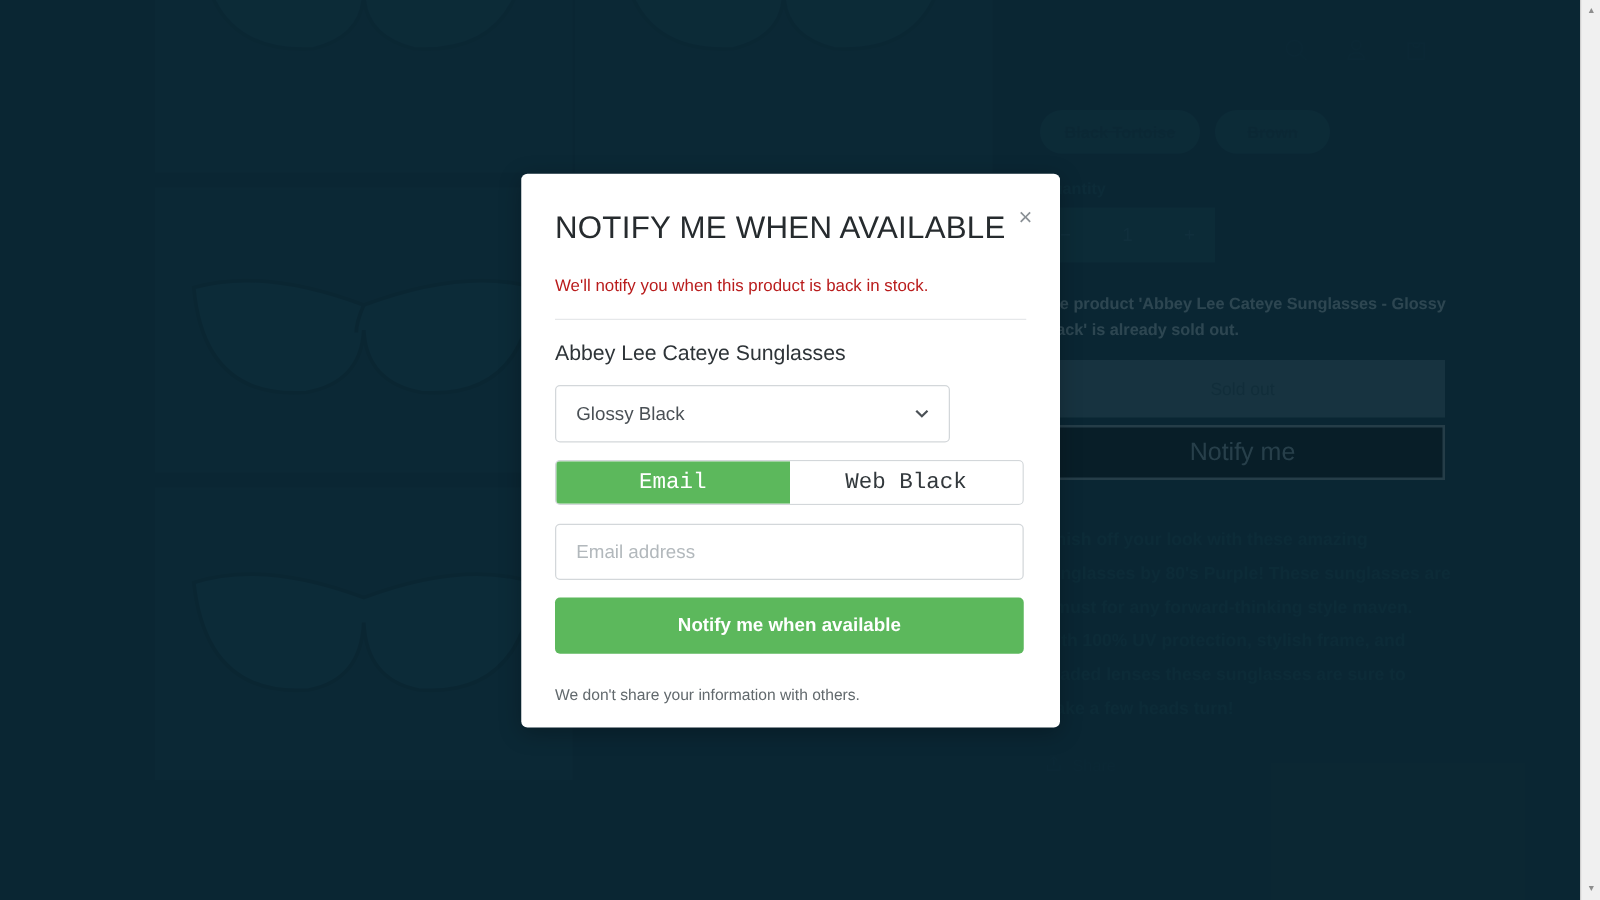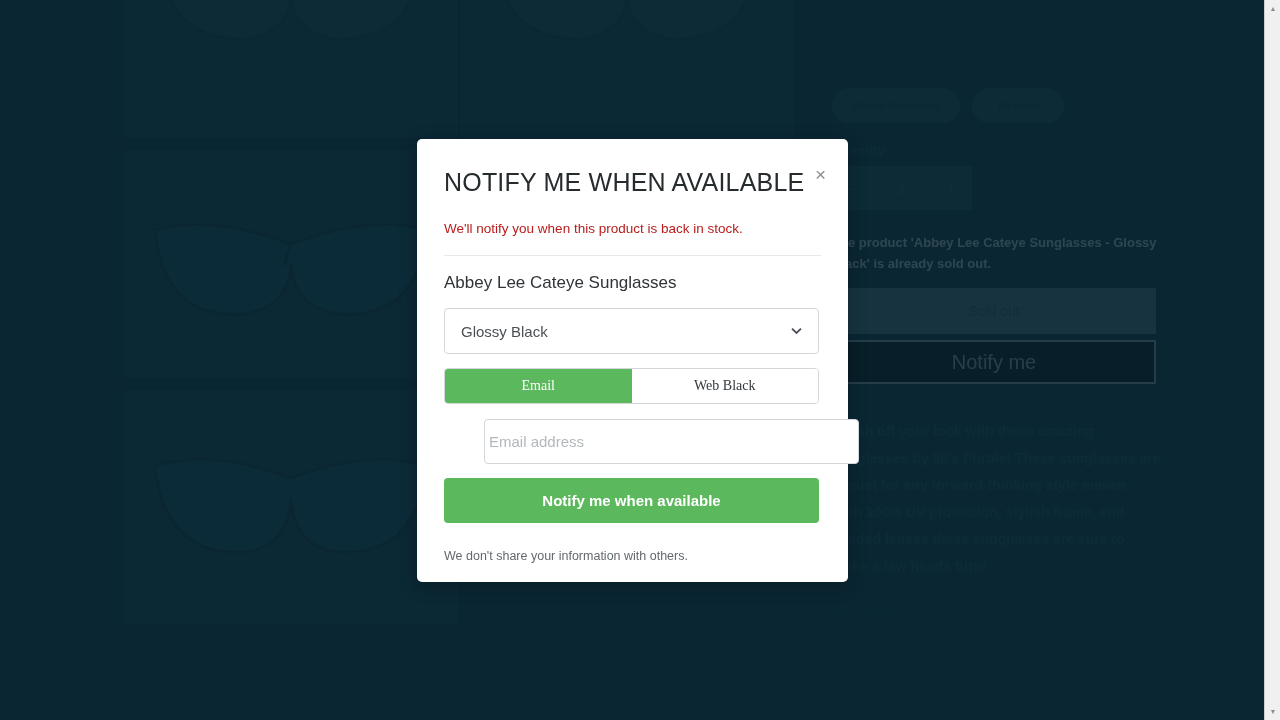--- a/index.html
+++ b/index.html
@@ -216,21 +216,21 @@
     height: 1px;
     background: #e6e8ea;
   }
   #product-name {
     margin-top: 17px;
     font-size: 17px;
     color: #2e3438;
   }
   #variant-select {
     margin-top: 15px;
-    width: 375px;
+    width: 316px;
     height: 46px;
     border: 1px solid #d3d7da;
     border-radius: 4px;
     background: #fff;
     padding: 0 16px;
     font-size: 15px;
     color: #4a5055;
     display: flex;
     align-items: center;
     cursor: pointer;
@@ -251,43 +251,42 @@
     display: flex;
     border-radius: 4px;
     overflow: hidden;
     border: 1px solid #d3d7da;
   }
   .ch-tab {
     flex: 1;
     display: flex;
     align-items: center;
     justify-content: center;
-    font-size: 14px;
+    font-size: 18px;
     cursor: pointer;
     background: #fff;
     color: #32383c;
     border: none;
-    font-family: Liberation Serif, serif;
+    font-family: Liberation Mono, monospace;
   }
   .ch-tab.active {
     background: #5cb85c;
     color: #fff;
   }
 
   #email-input {
     margin-top: 15px;
     width: 375px;
     height: 45px;
     border: 1px solid #d3d7da;
     border-radius: 4px;
-    padding: 0 4px;
+    padding: 0 16px;
     font-size: 15px;
     color: #32383c;
     font-family: "Liberation Sans", sans-serif;
-    margin-left: 40px;
   }
   #email-input::placeholder { color: #b2b8bc; }
 
   #submit-btn {
     margin-top: 14px;
     width: 375px;
     height: 45px;
     background: #5cb85c;
     color: #fff;
     border: none;

